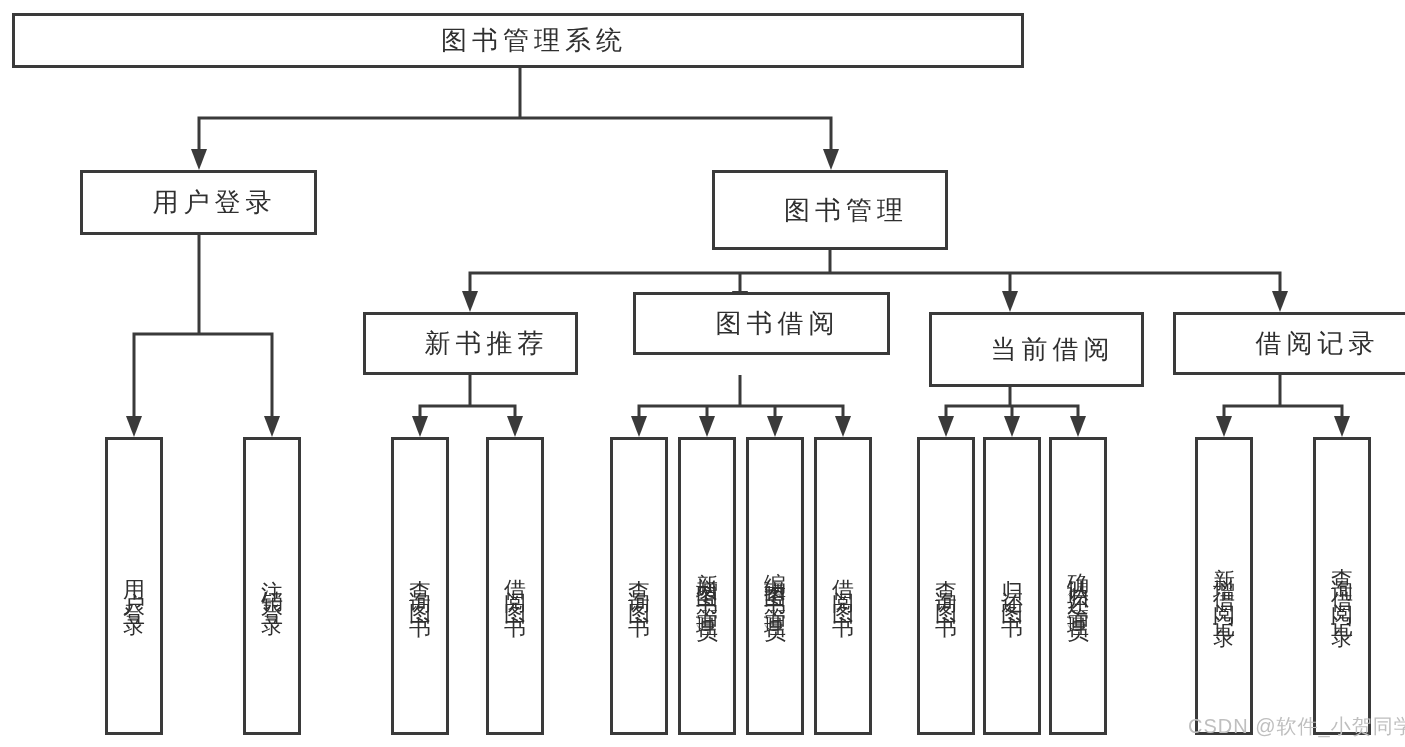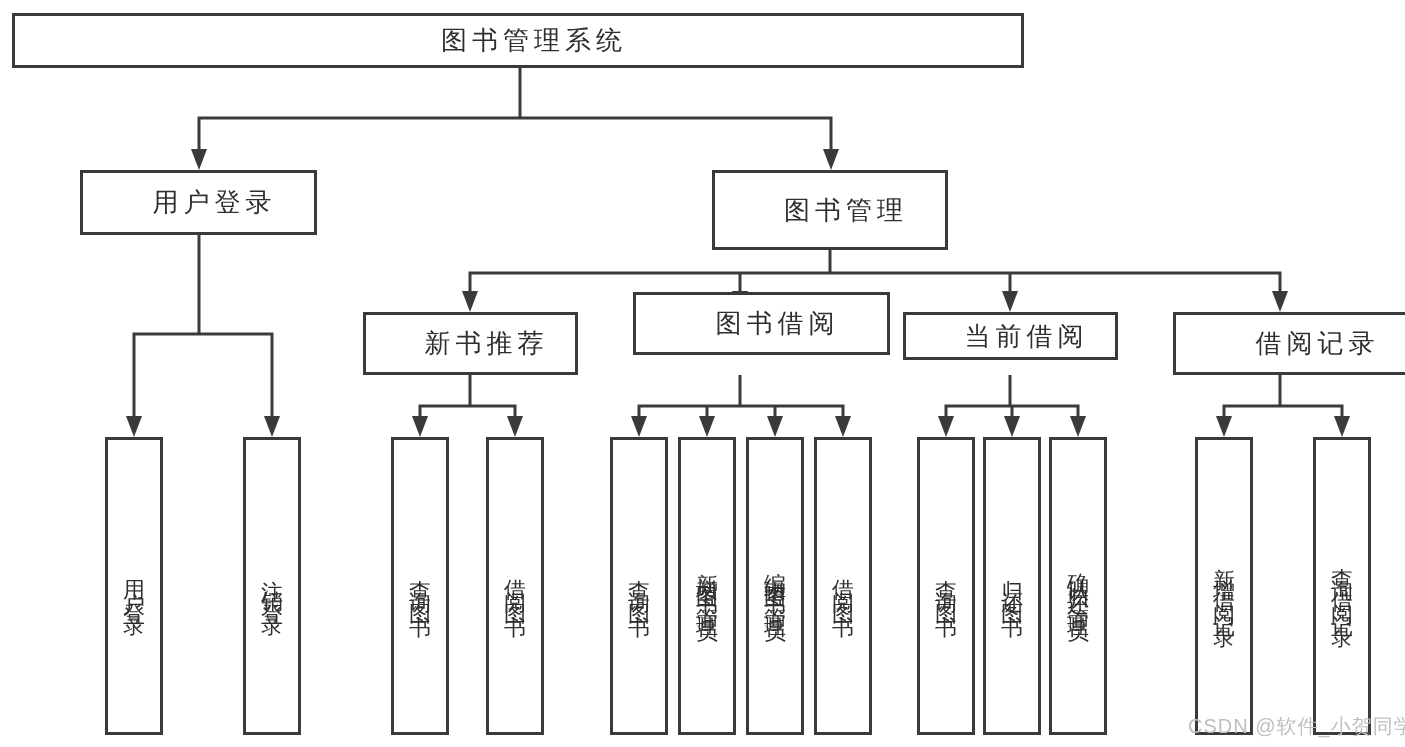--- a/index.html
+++ b/index.html
@@ -96,21 +96,21 @@
     </g>
   </svg>
 
   <div class="box h" style="left:12px;top:13px;width:1012px;height:55px">图书管理系统</div>
 
   <div class="box h" style="left:80px;top:170px;width:237px;height:65px">用户登录</div>
   <div class="box h" style="left:712px;top:170px;width:236px;height:80px">图书管理</div>
 
   <div class="box h" style="left:363px;top:312px;width:215px;height:63px">新书推荐</div>
   <div class="box h" style="left:633px;top:292px;width:257px;height:63px">图书借阅</div>
-  <div class="box h" style="left:903px;top:312px;width:215px;height:48px">当前借阅</div>
+  <div class="box h" style="left:929px;top:312px;width:215px;height:75px">当前借阅</div>
   <div class="box h" style="left:1173px;top:312px;width:257px;height:63px">借阅记录</div>
 
   <div class="box v" style="left:105px;top:437px;width:58px;height:298px">用户登录</div>
   <div class="box v" style="left:243px;top:437px;width:58px;height:298px">注销登录</div>
 
   <div class="box v" style="left:391px;top:437px;width:58px;height:298px">查询图书</div>
   <div class="box v" style="left:486px;top:437px;width:58px;height:298px">借阅图书</div>
 
   <div class="box v" style="left:610px;top:437px;width:58px;height:298px">查询图书</div>
   <div class="box v v-long" style="left:678px;top:437px;width:58px;height:298px">新增图书（管理员）</div>

